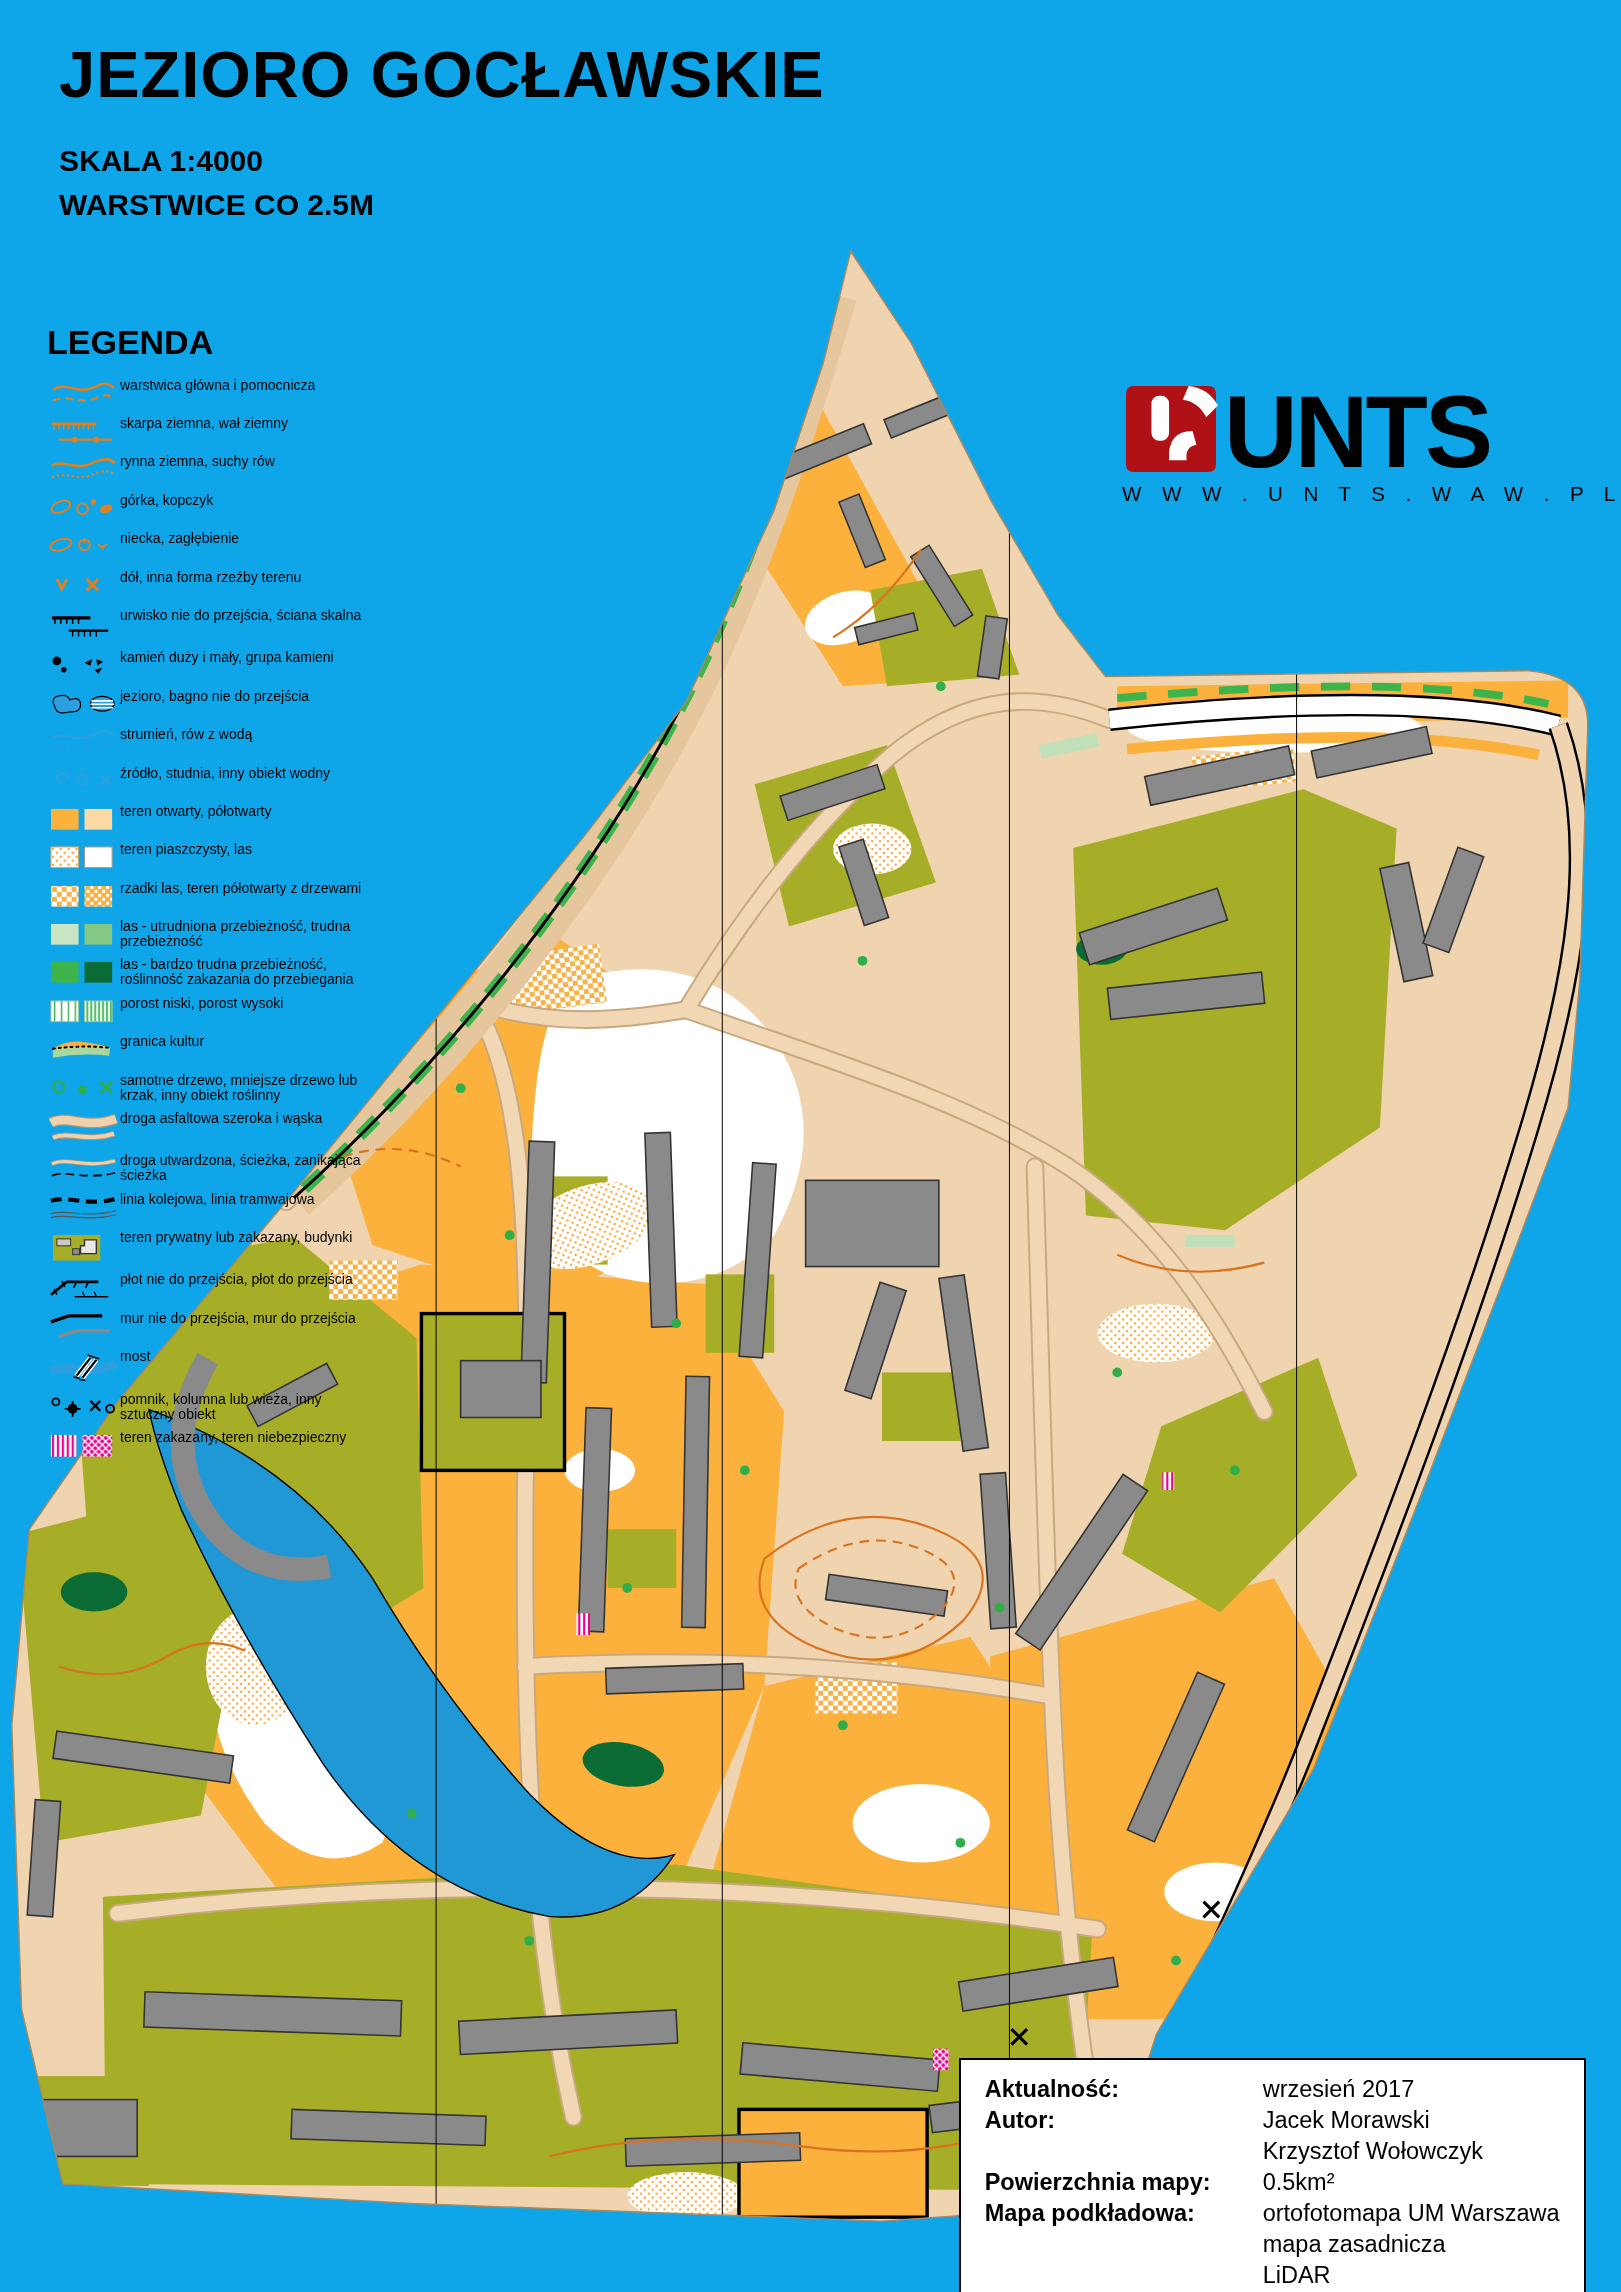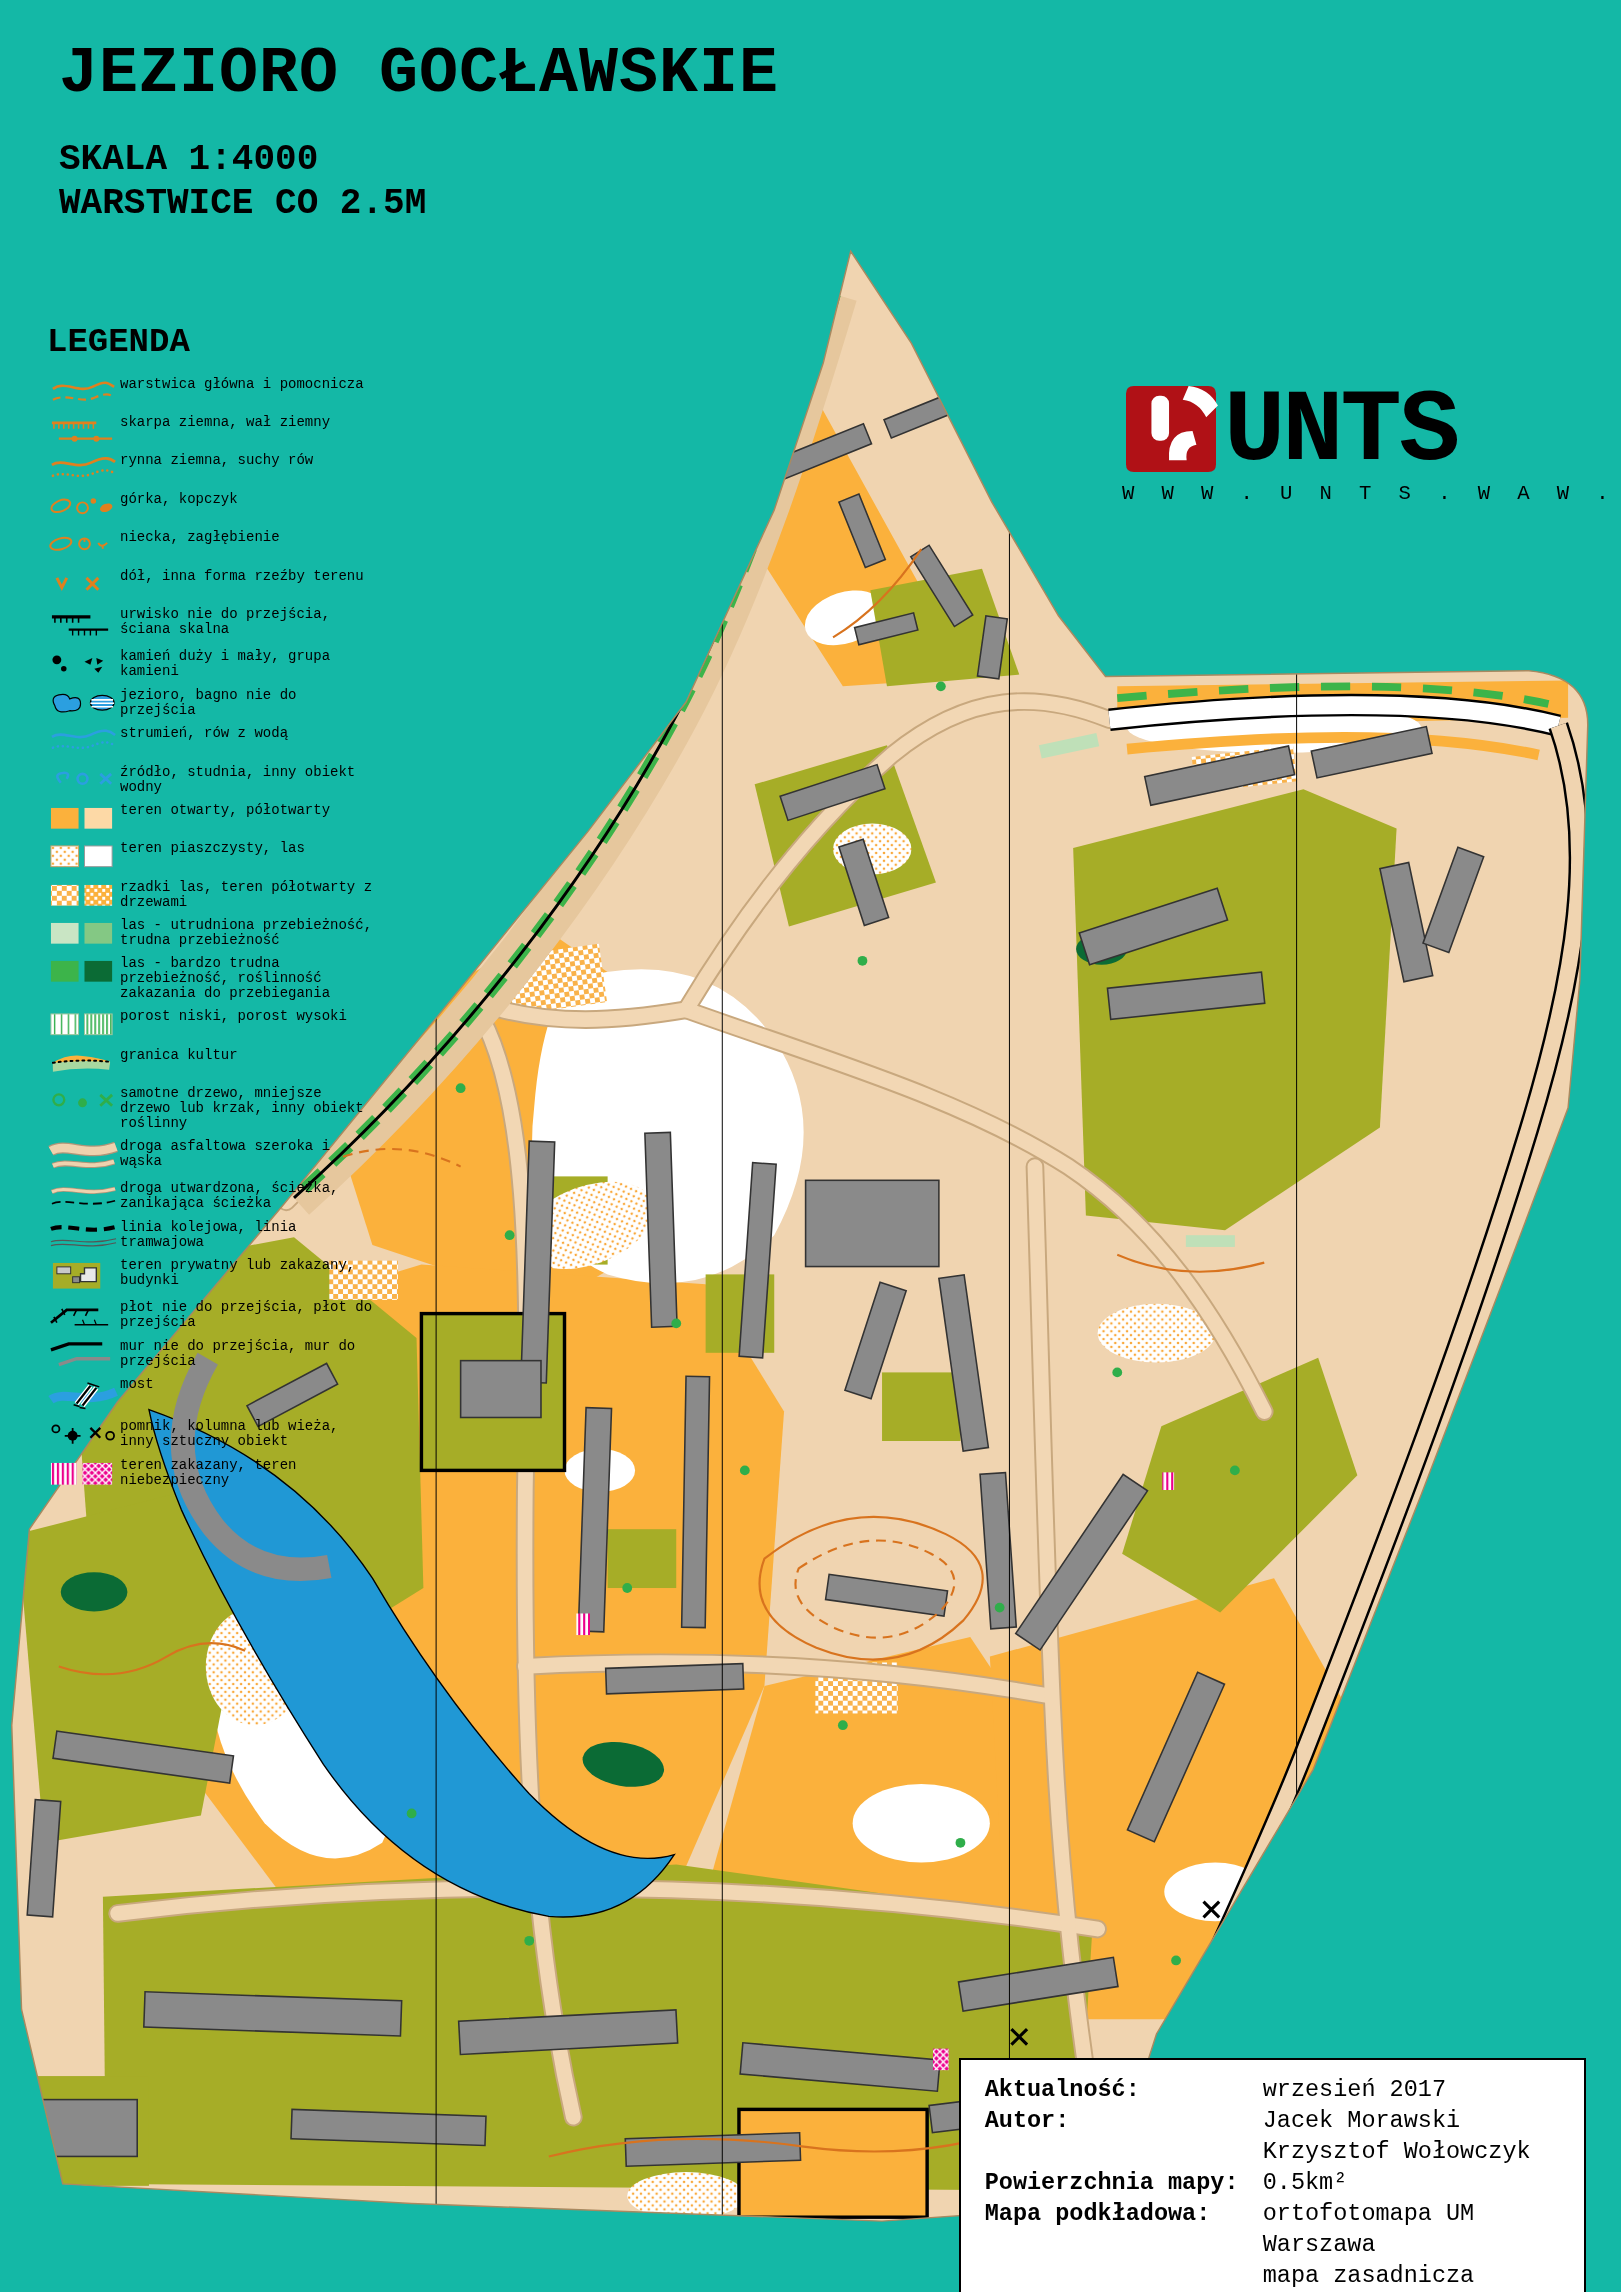--- a/index.html
+++ b/index.html
@@ -1,21 +1,21 @@
 <!DOCTYPE html>
 <html><head>
 <meta charset="utf-8">
 <style>
   html,body{margin:0;padding:0;background:#ffffff;}
-  .page{position:relative;width:1621px;height:2293px;background:#14b8a6;overflow:hidden;
-        font-family:Liberation Mono, monospace;color:#000;}
+  .page{position:relative;width:1621px;height:2293px;background:#0ea5e9;overflow:hidden;
+        font-family:Liberation Sans, sans-serif;color:#000;}
   #mapsvg{position:absolute;left:0;top:0;}
   .hdr{position:absolute;left:59px;top:37px;z-index:5;}
   .hdr h1{margin:0;font-size:65px;font-weight:bold;letter-spacing:1px;}
-  .hdr .sub{font-size:36px;font-weight:bold;line-height:44px;margin-top:27.4px;}
+  .hdr .sub{font-size:30px;font-weight:bold;line-height:44px;margin-top:27.4px;}
   .legend{position:absolute;left:47px;top:323px;width:353px;z-index:5;}
   .legend h2{margin:0 0 15.7px 0;font-size:34px;font-weight:bold;}
   .lrow{display:flex;align-items:flex-start;margin-bottom:7.8px;}
   .lic{width:73px;flex:0 0 73px;margin-top:1px;}
   .ltx{font-size:14px;line-height:15px;width:257px;}
   .logo{position:absolute;left:1122px;top:384px;z-index:5;width:402px;}
   .logorow{display:flex;align-items:flex-end;}
   .logotext{font-size:102px;font-weight:bold;letter-spacing:-2.9px;line-height:84px;margin-left:4px;}
   .logourl{font-size:20.6px;letter-spacing:7.4px;margin-top:7.8px;white-space:nowrap;}
   .credits{position:absolute;left:959px;top:2058px;width:592px;z-index:6;

